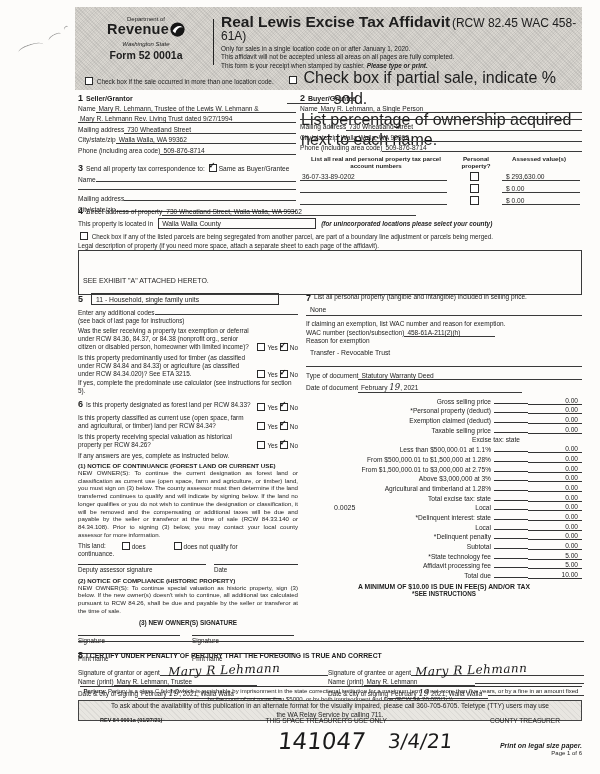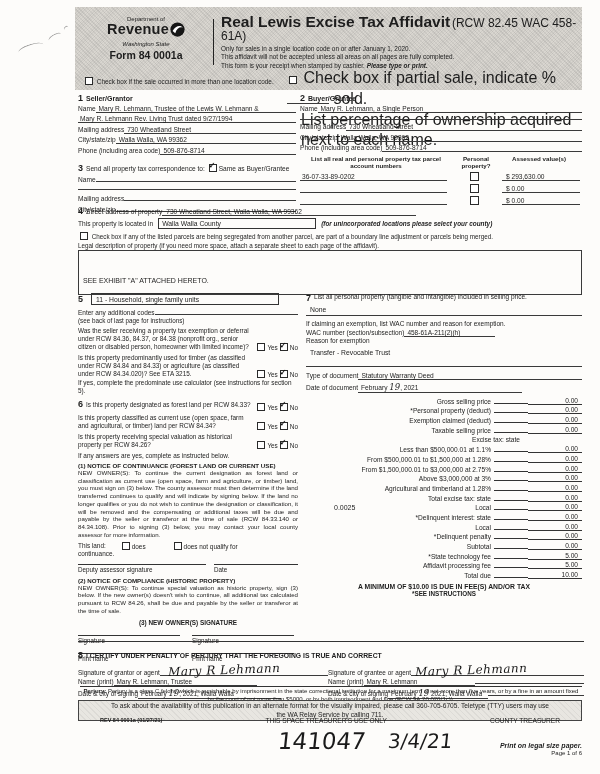--- a/index.html
+++ b/index.html
@@ -58,21 +58,21 @@
   <div id="hdr" class="noise">
     <div class="hdr-logo">
       <div style="font-size:6px;">Department of</div>
       <div style="font-size:14.5px;font-weight:bold;letter-spacing:.2px;">
         <span>Revenue</span><span style="display:inline-block;vertical-align:-3px;margin-left:1px;"><svg width="15" height="15" viewBox="0 0 20 20">
               <circle cx="10" cy="10" r="9.5" fill="#161616"></circle>
               <path d="M3.5 12 C7.5 4.5, 14 4, 17.5 7.5 C13 6.2, 9 8.5, 7 15 Z" fill="#fff"></path>
             </svg></span>
       </div>
       <div class="i" style="font-size:6px;">Washington State</div>
-      <div class="b" style="font-size:10.5px;margin-top:3px;">Form 84 0001a</div>
+      <div class="b" style="font-size:10.5px;margin-top:3px;">Form 52 0001a</div>
     </div>
     <div class="hdr-divider"></div>
     <div class="hdr-title">
       <div style="line-height:1.05;margin-bottom:2px;">
         <span class="b" style="font-size:15.5px;">Real Lewis Excise Tax Affidavit</span>
         <span style="font-size:12px;">(RCW 82.45 WAC 458-61A)</span>
       </div>
       <div>Only for sales in a single location code on or after January 1, 2020.</div>
       <div>This affidavit will not be accepted unless all areas on all pages are fully completed.</div>
       <div>

